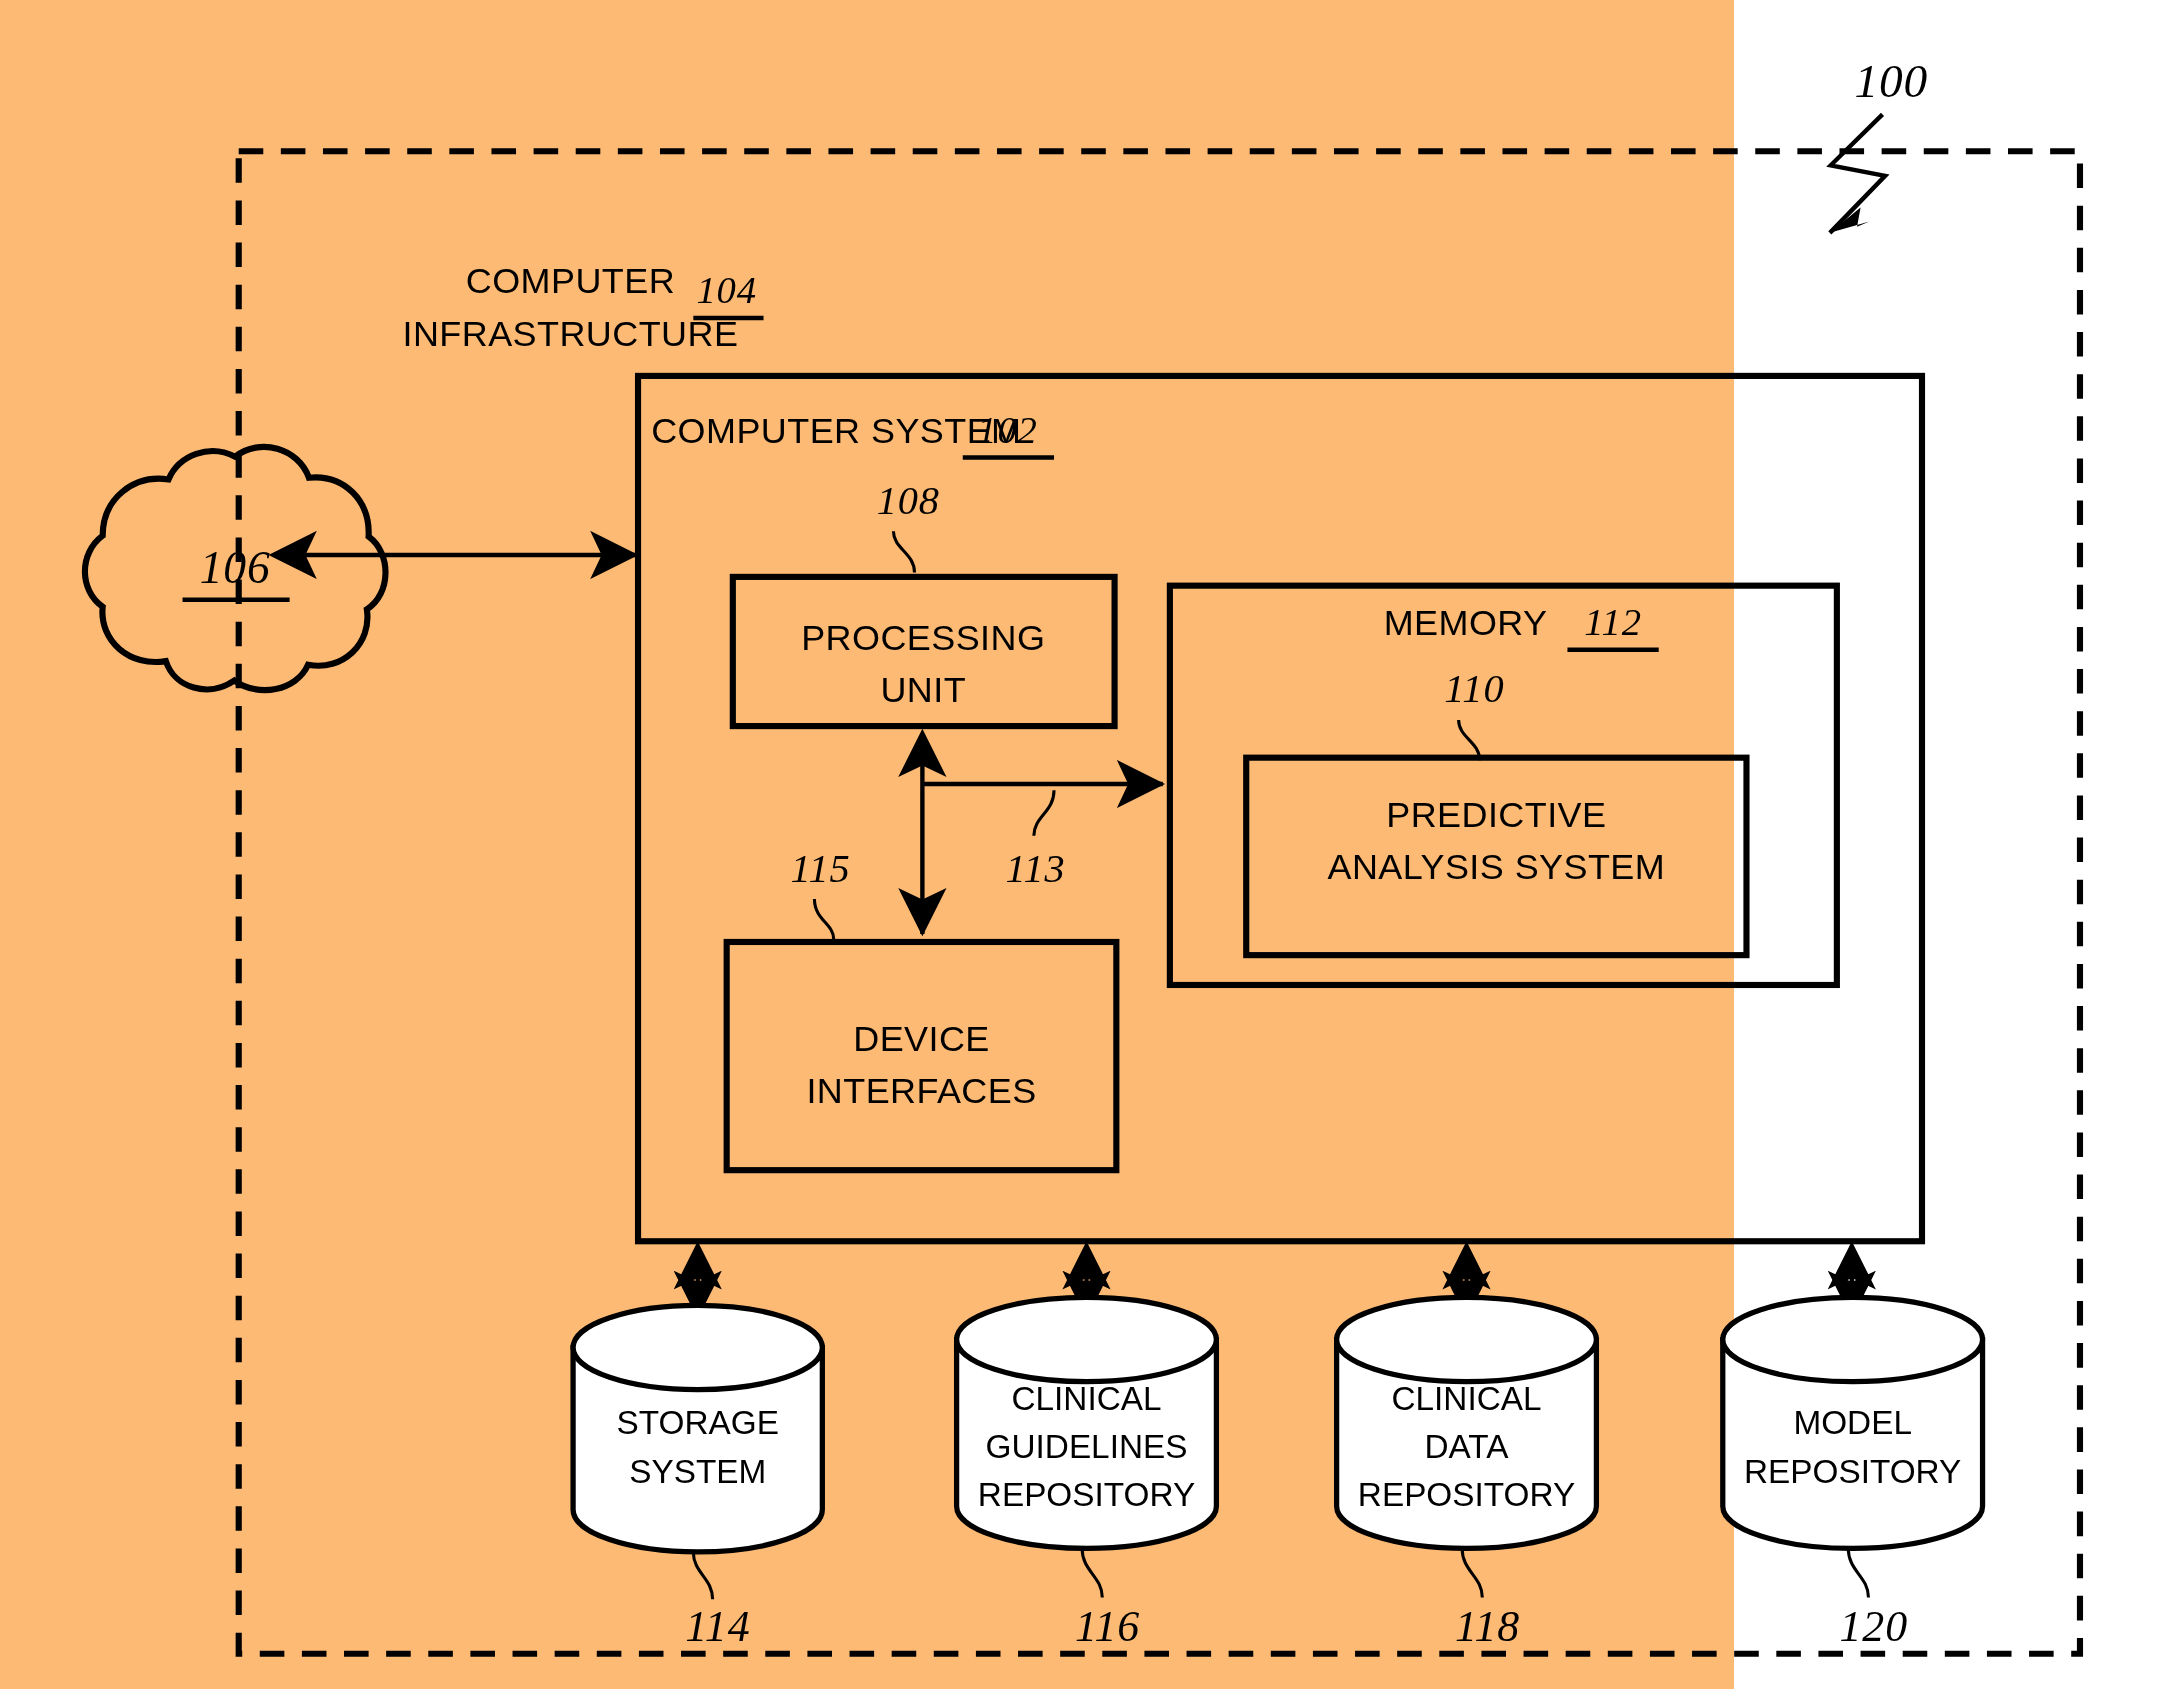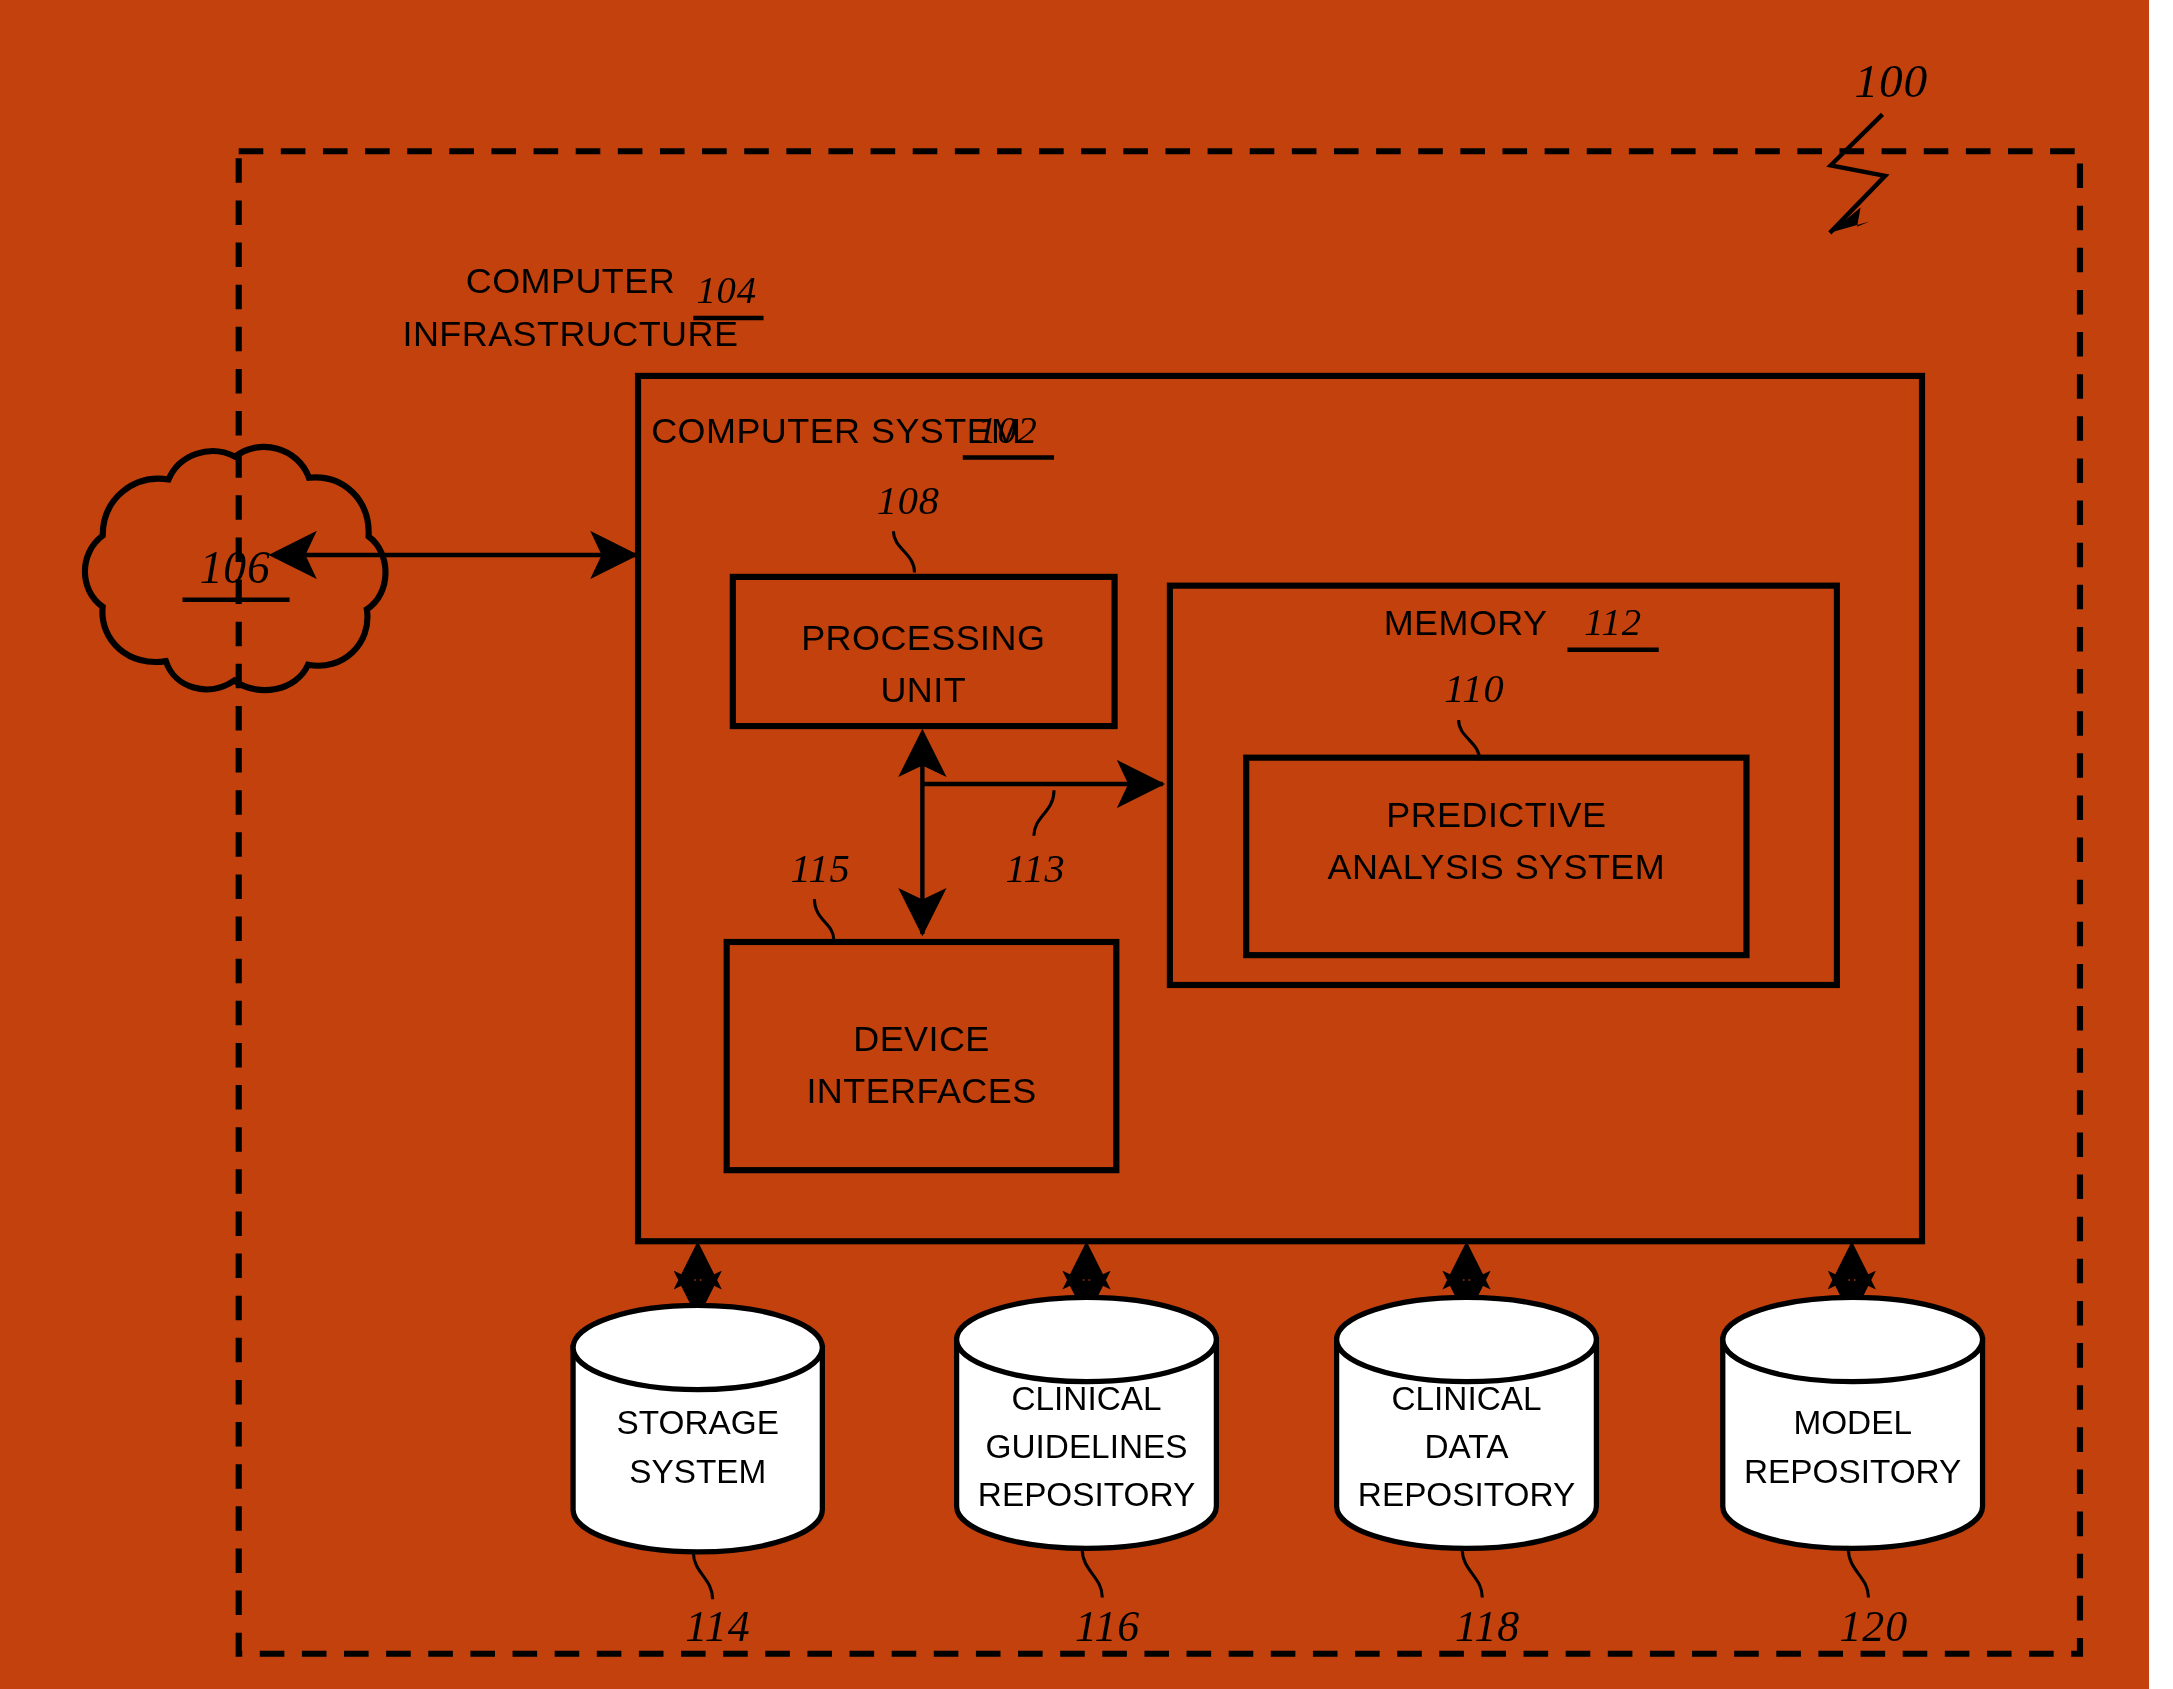--- a/index.html
+++ b/index.html
@@ -8,23 +8,23 @@
     background: #ffffff;
   }
   body {
     width: 2173px;
     height: 1690px;
     overflow: hidden;
     font-family: "Liberation Sans", sans-serif;
   }
   #figure-root {
     position: relative;
-    width: 2149px;
+    width: 1734px;
     height: 1690px;
-    background: #c2410c;
+    background: #fdba74;
   }
   svg#figure-svg {
     display: block;
     width: 2173px;
     height: 1690px;
   }
   .blk-label {
     font-family: "Liberation Sans", sans-serif;
     font-size: 41px;
     fill: #000000;

